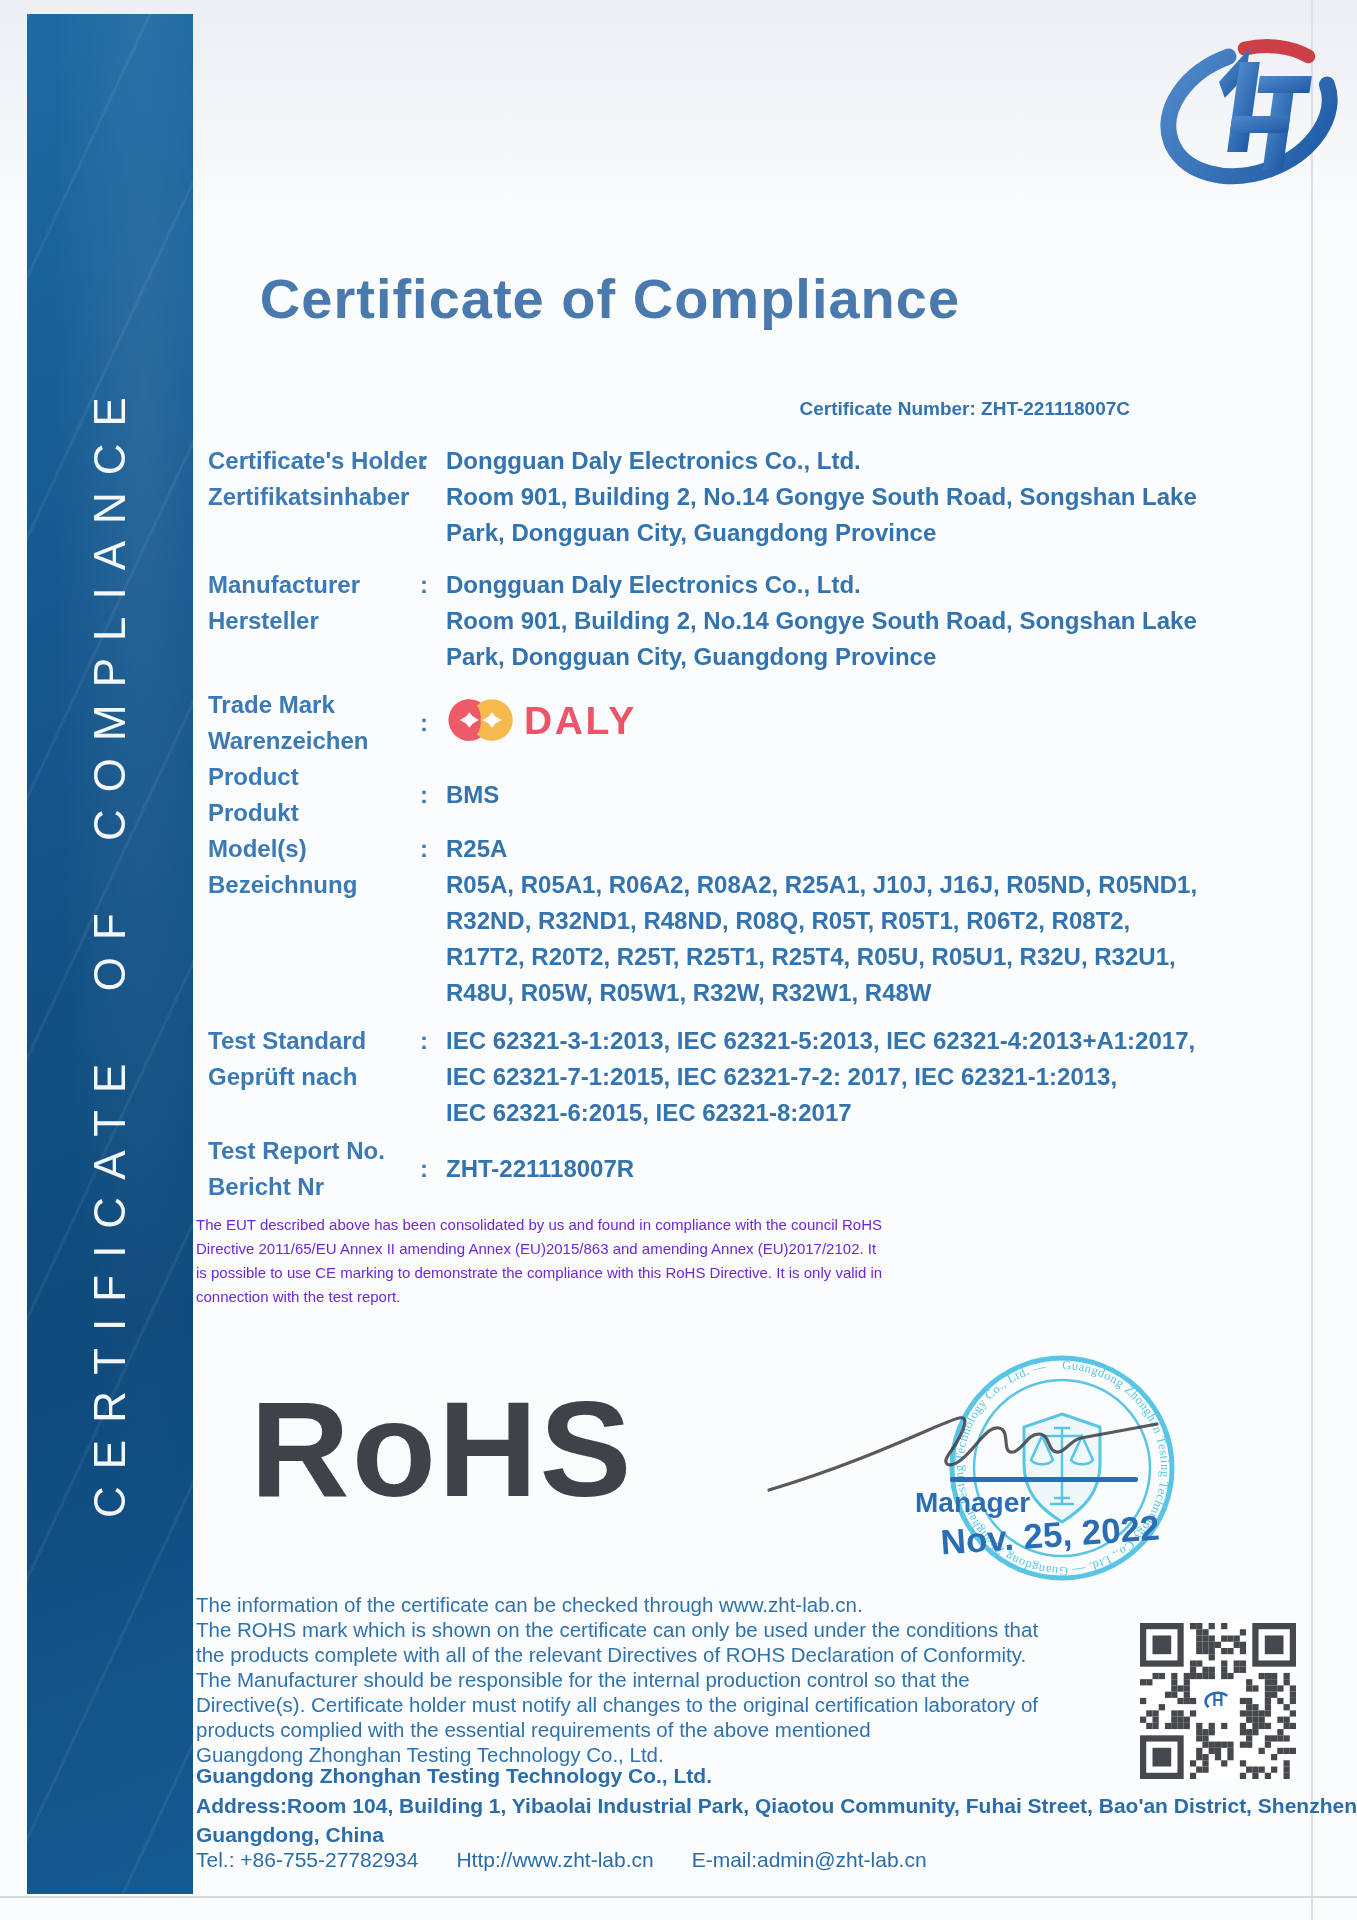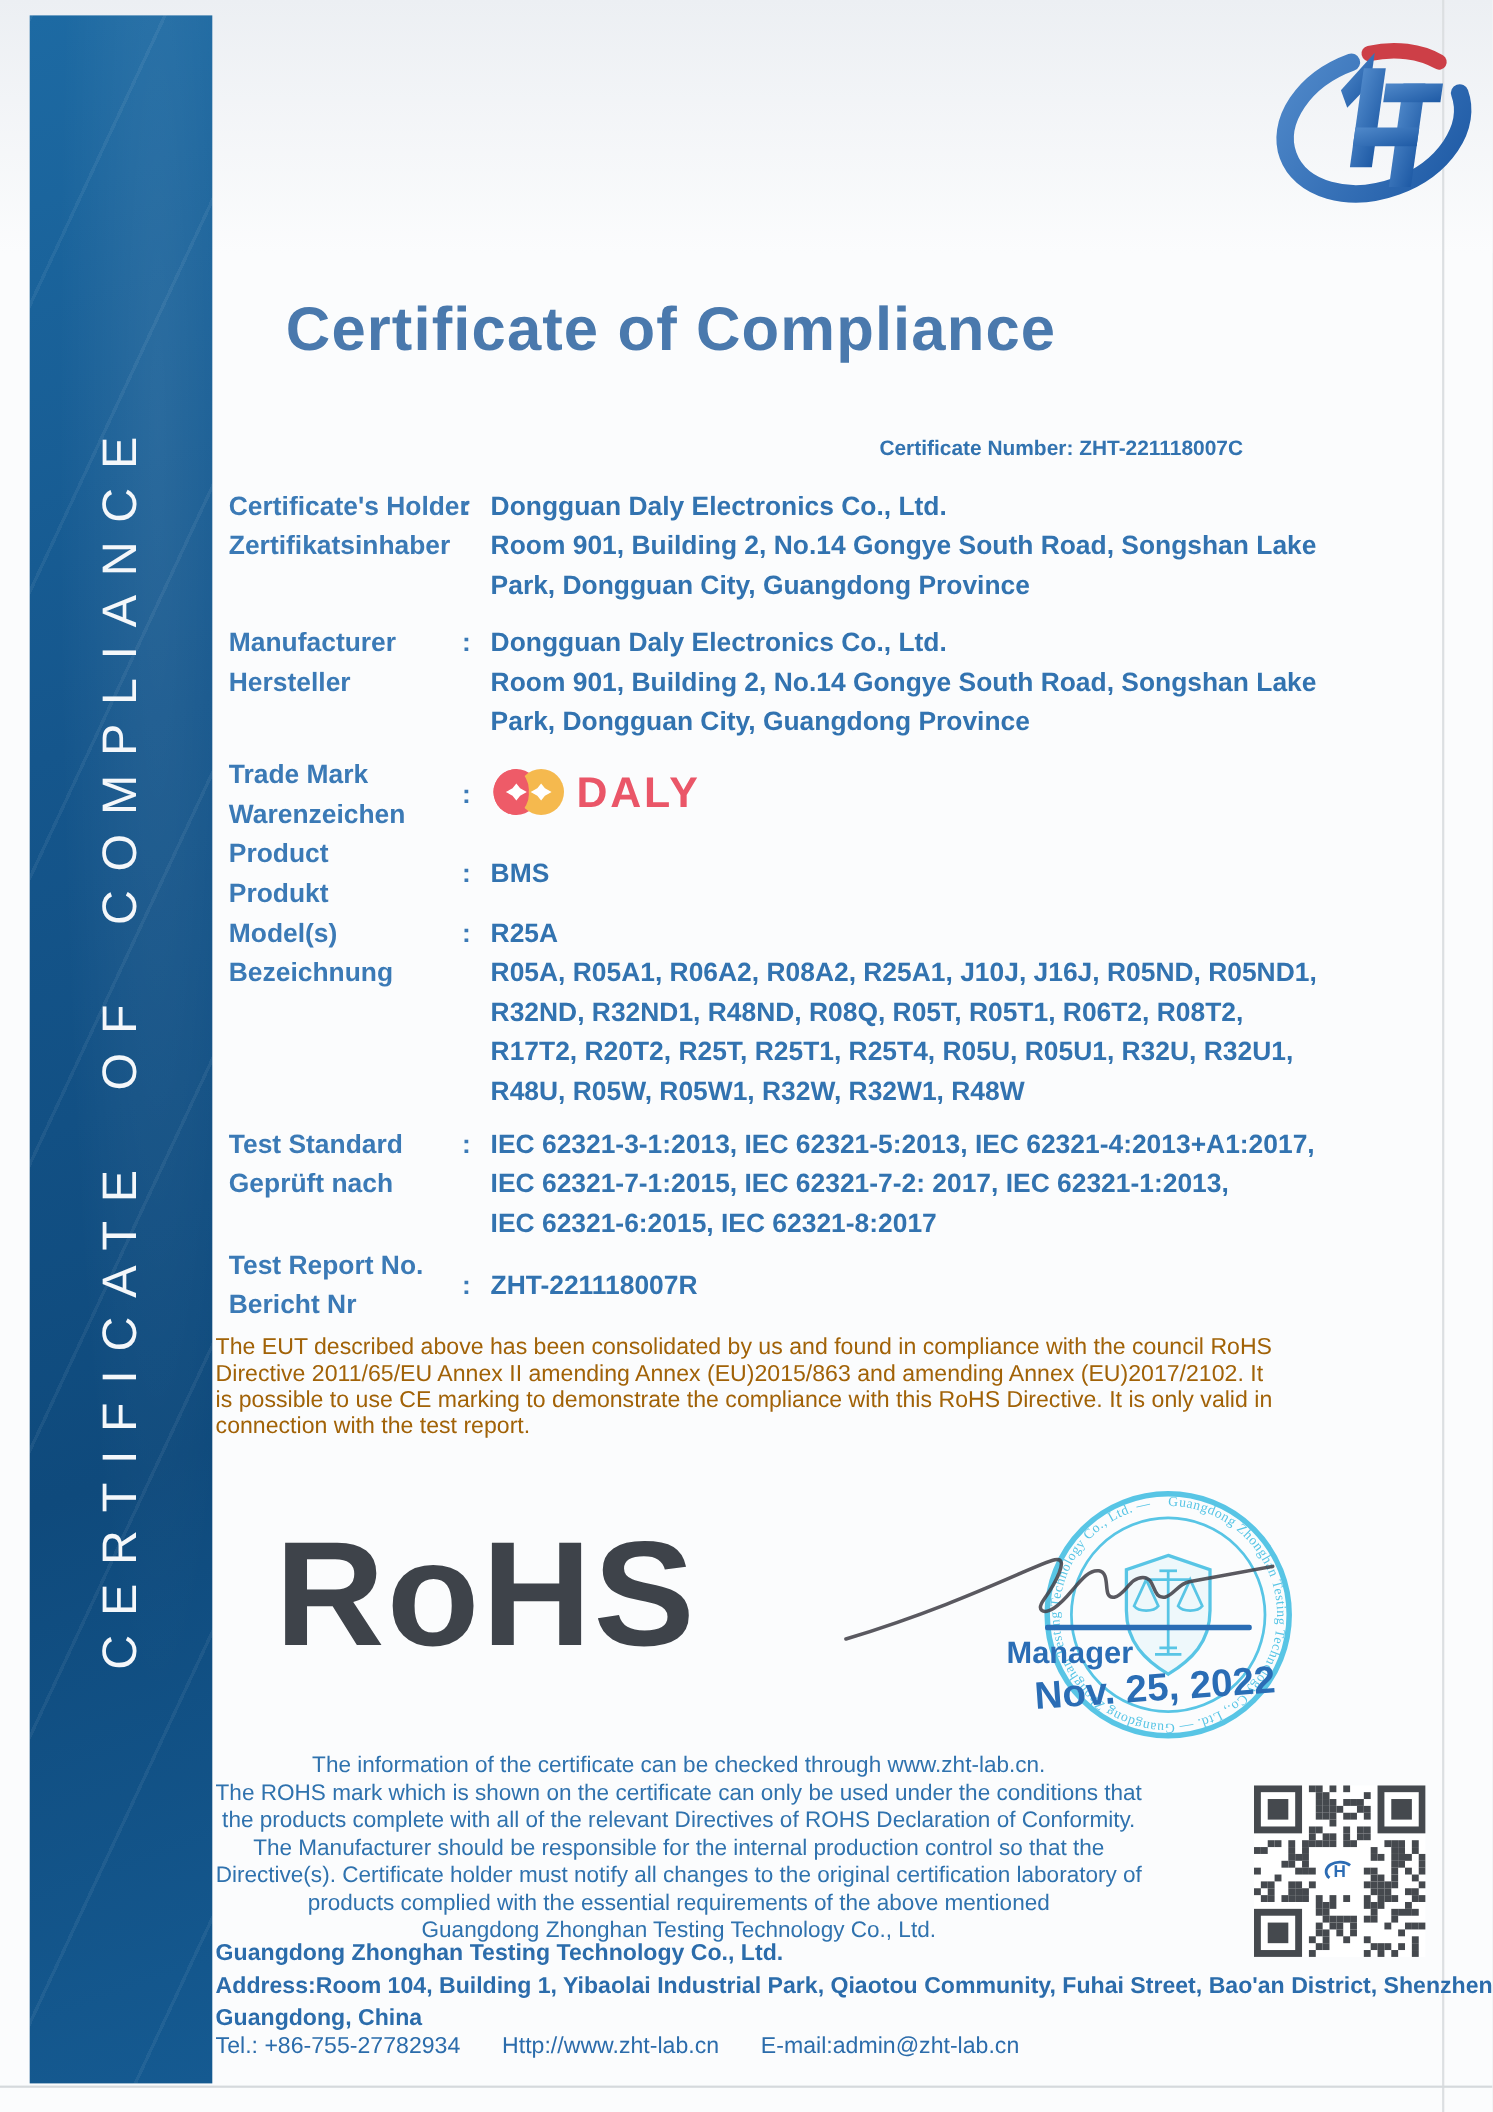--- a/index.html
+++ b/index.html
@@ -31,36 +31,36 @@
   .fields{position:absolute;left:208px;top:443px;width:1122px;}
   .row{display:flex;align-items:flex-start;}
   .lab{width:212px;flex:none;color:#3b7ab6;font-weight:bold;font-size:24px;line-height:36px;}
   .colon{width:26px;flex:none;color:#3b7ab6;font-weight:bold;font-size:24px;line-height:36px;}
   .val{flex:1;color:#3273b0;font-weight:bold;font-size:24px;line-height:36px;}
   .line{white-space:nowrap;}
   .mb16{margin-bottom:16px;}.mb12{margin-bottom:12px;}.mb2{margin-bottom:2px;}
   .c .colon,.c .val{display:flex;align-items:center;min-height:72px;line-height:normal;}
   .daly-logo{height:52px;}
 
-  .statement{position:absolute;left:196px;top:1213px;color:#a16207;font-size:21px;line-height:24px;}
+  .statement{position:absolute;left:196px;top:1213px;color:#6d28d9;font-size:15px;line-height:24px;}
   .statement .line{white-space:nowrap;}
 
   .rohs{position:absolute;left:250px;top:1380px;font-size:138px;line-height:1;
         font-weight:bold;color:#3e434a;letter-spacing:2px;transform:scaleY(.98);}
 
   .stamp{position:absolute;left:930px;top:1336px;width:264px;height:264px;opacity:.93;}
   .signature{position:absolute;left:765px;top:1400px;width:398px;height:96px;}
   .sig-bar{position:absolute;left:950px;top:1477px;width:188px;height:5px;background:#2a6db5;border-radius:2px;}
   .manager{position:absolute;left:915px;top:1487px;width:260px;
         font-size:28px;font-weight:bold;color:#2a6db5;}
   .stamp-date{position:absolute;left:905px;top:1515px;width:290px;text-align:center;
         font-size:35px;font-weight:bold;color:#2a6db5;transform:rotate(-4deg);}
 
   .footer-info{position:absolute;left:196px;top:1592px;color:#2f72ae;font-size:20.5px;line-height:25px;}
-  .footer-info .line{white-space:nowrap;text-align:center;}
+  .footer-info .line{white-space:nowrap;}
   .footer-company{position:absolute;left:196px;top:1764px;color:#2b6cab;font-size:21px;font-weight:bold;}
   .footer-address{position:absolute;left:196px;top:1791px;color:#2b6cab;font-size:21px;font-weight:bold;line-height:29px;}
   .footer-address .line{white-space:nowrap;}
   .footer-tel{position:absolute;left:196px;top:1848px;display:flex;gap:38px;
         color:#2b6cab;font-size:21px;font-weight:normal;}
   .qr{position:absolute;left:1140px;top:1623px;width:156px;height:156px;}
 </style>
 </head>
 <body>
 

